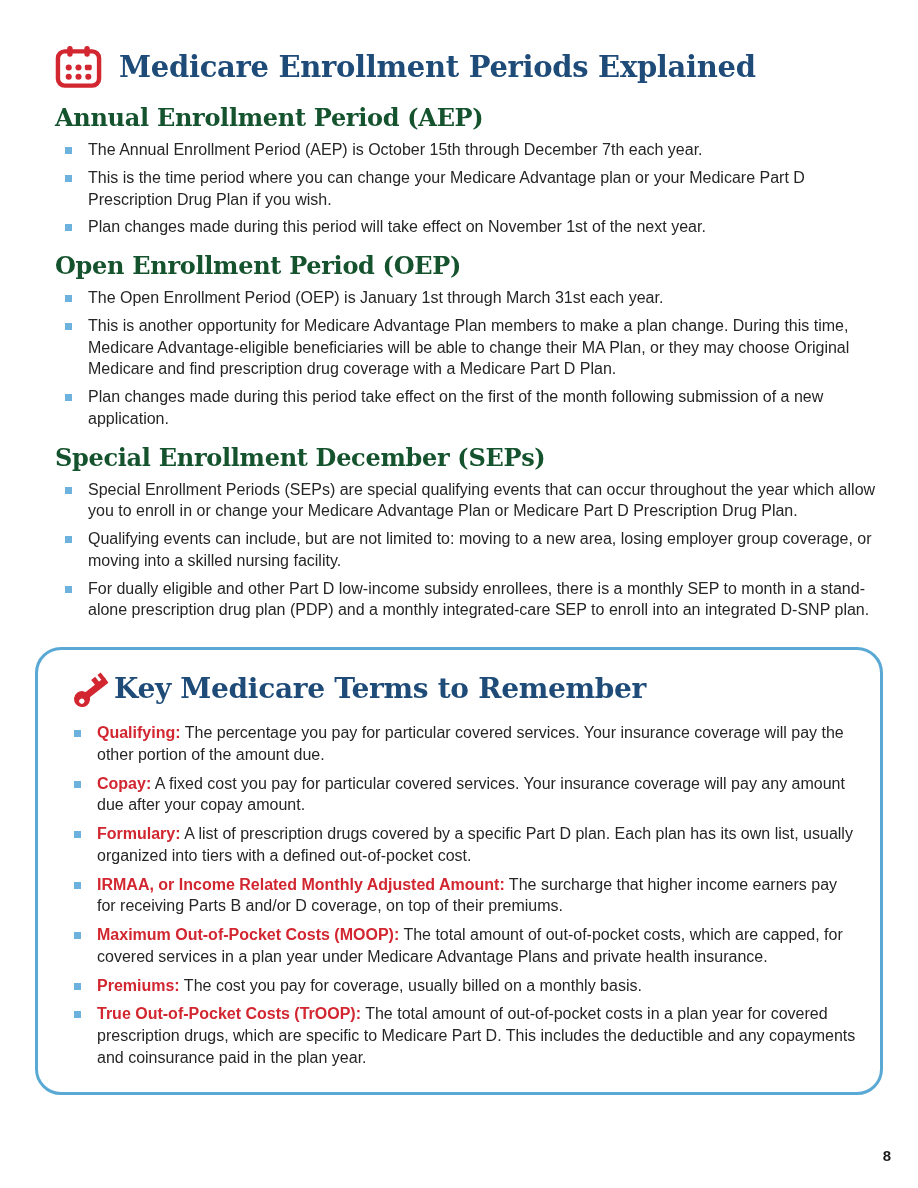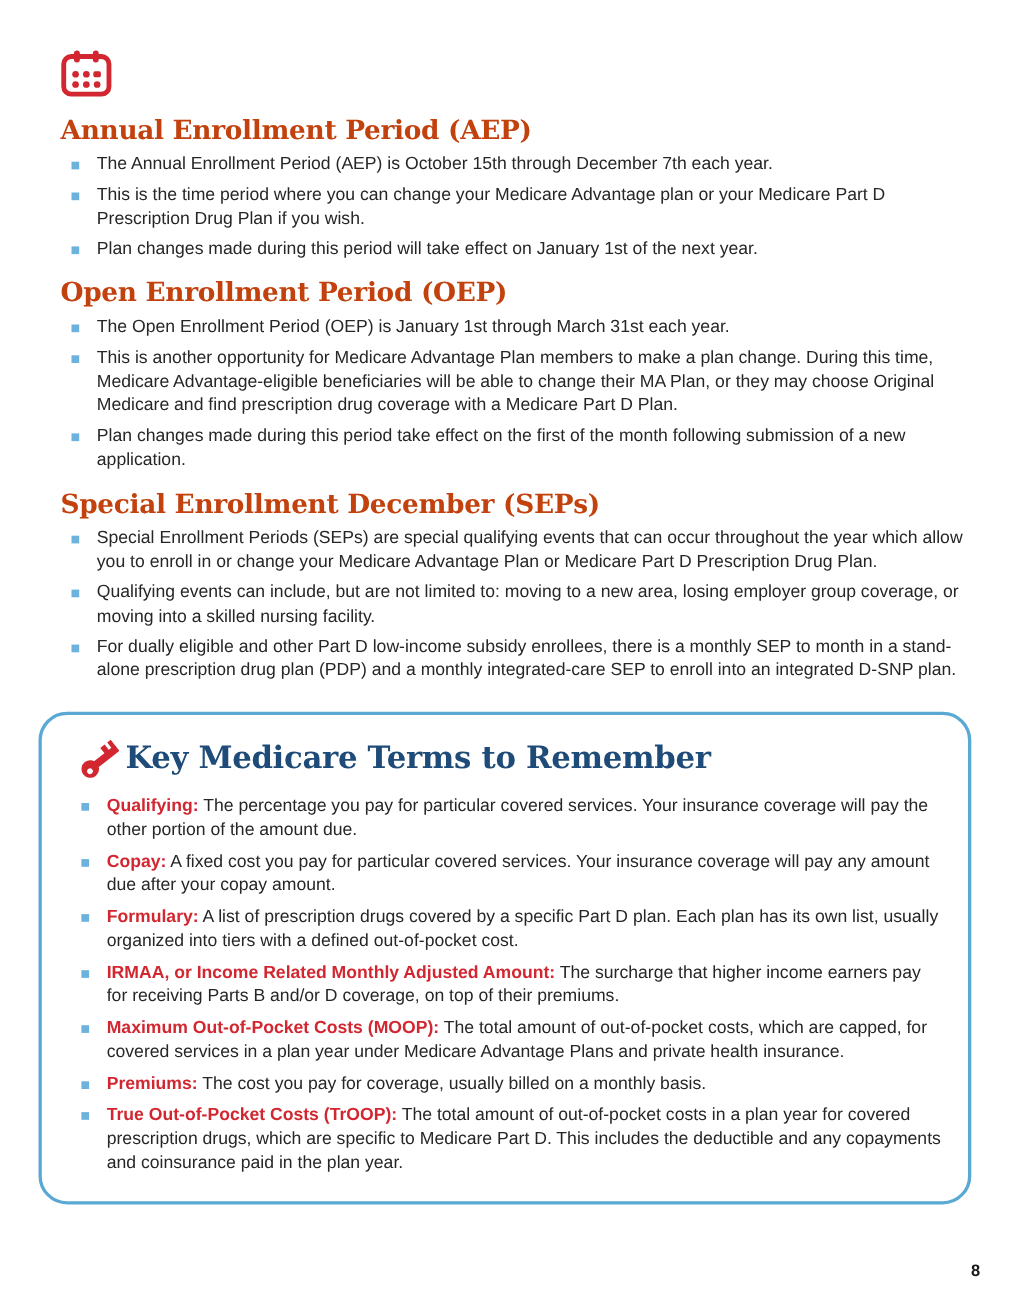--- a/index.html
+++ b/index.html
@@ -27,21 +27,21 @@
     font-weight: bold;
     font-size: 29px;
     color: #1e4b77;
     letter-spacing: -0.3px;
   }
   
   .section-heading {
     font-family: "DejaVu Serif", "Liberation Serif", serif;
     font-weight: bold;
     font-size: 24px;
-    color: #c2410c;
+    color: #14532d;
     margin: 13px 0 7px 0;
     letter-spacing: -0.3px;
   }
   ul.bullets { list-style: none; }
   ul.bullets li {
     position: relative;
     padding-left: 33px;
     font-size: 16px;
     line-height: 1.36;
     margin-bottom: 6px;
@@ -96,33 +96,34 @@
         <rect x="12.5" y="1.5" width="5.5" height="11" rx="2.7" fill="#d22630"></rect>
         <rect x="30" y="1.5" width="5.5" height="11" rx="2.7" fill="#d22630"></rect>
         <circle cx="14" cy="23.5" r="3.1" fill="#d22630"></circle>
         <circle cx="24" cy="23.5" r="3.1" fill="#d22630"></circle>
         <rect x="30.5" y="20.8" width="7" height="5.4" rx="1.5" fill="#d22630"></rect>
         <circle cx="14" cy="33" r="3.1" fill="#d22630"></circle>
         <circle cx="24" cy="33" r="3.1" fill="#d22630"></circle>
         <circle cx="34" cy="33" r="3.1" fill="#d22630"></circle>
       </svg>
     </span>
+    <h1 class="doc-title">Medicare Enrollment Periods Explained</h1>
   </div>
 
   <div>
 
       <section>
         <h2 class="section-heading">Annual Enrollment Period (AEP)</h2>
         <ul class="bullets">
 
             <li>The Annual Enrollment Period (AEP) is October 15th through December 7th each year.</li>
 
             <li>This is the time period where you can change your Medicare Advantage plan or your Medicare Part D Prescription Drug Plan if you wish.</li>
 
-            <li>Plan changes made during this period will take effect on January 1st of the next year.</li>
+            <li>Plan changes made during this period will take effect on November 1st of the next year.</li>
           </ul>
       </section>
 
       <section>
         <h2 class="section-heading">Open Enrollment Period (OEP)</h2>
         <ul class="bullets">
 
             <li>The Open Enrollment Period (OEP) is January 1st through March 31st each year.</li>
 
             <li>This is another opportunity for Medicare Advantage Plan members to make a plan change. During this time, Medicare Advantage-eligible beneficiaries will be able to change their MA Plan, or they may choose Original Medicare and find prescription drug coverage with a Medicare Part D Plan.</li>

